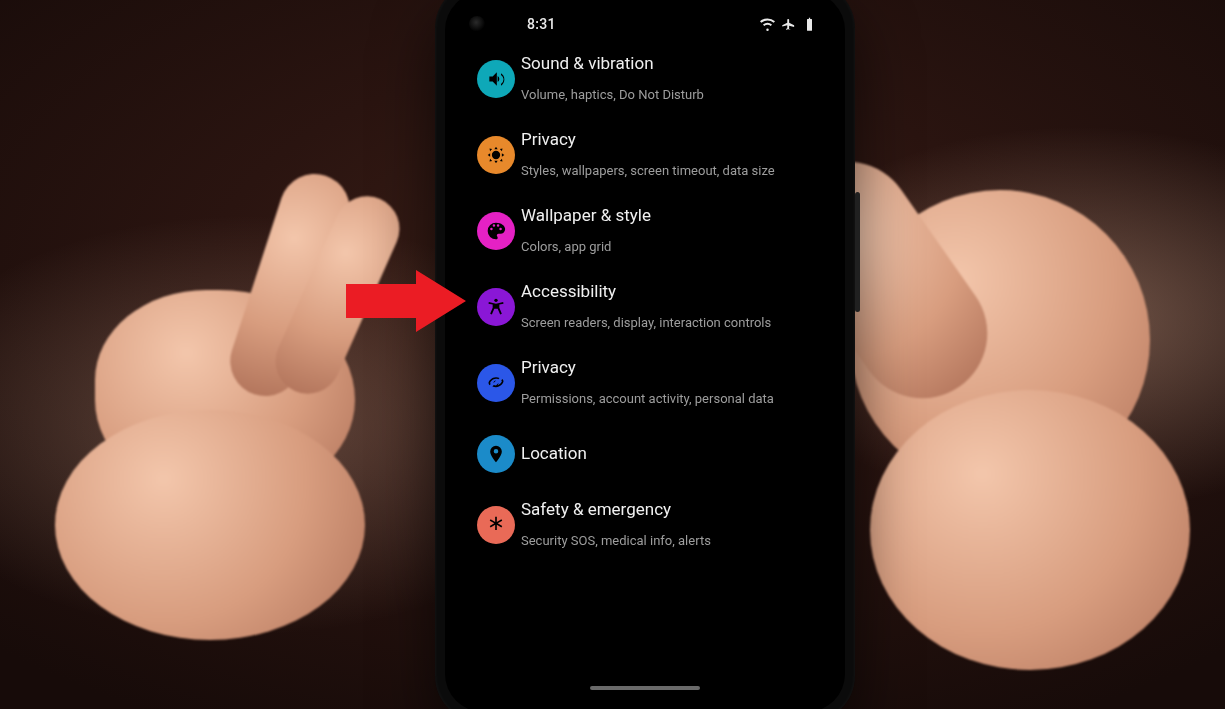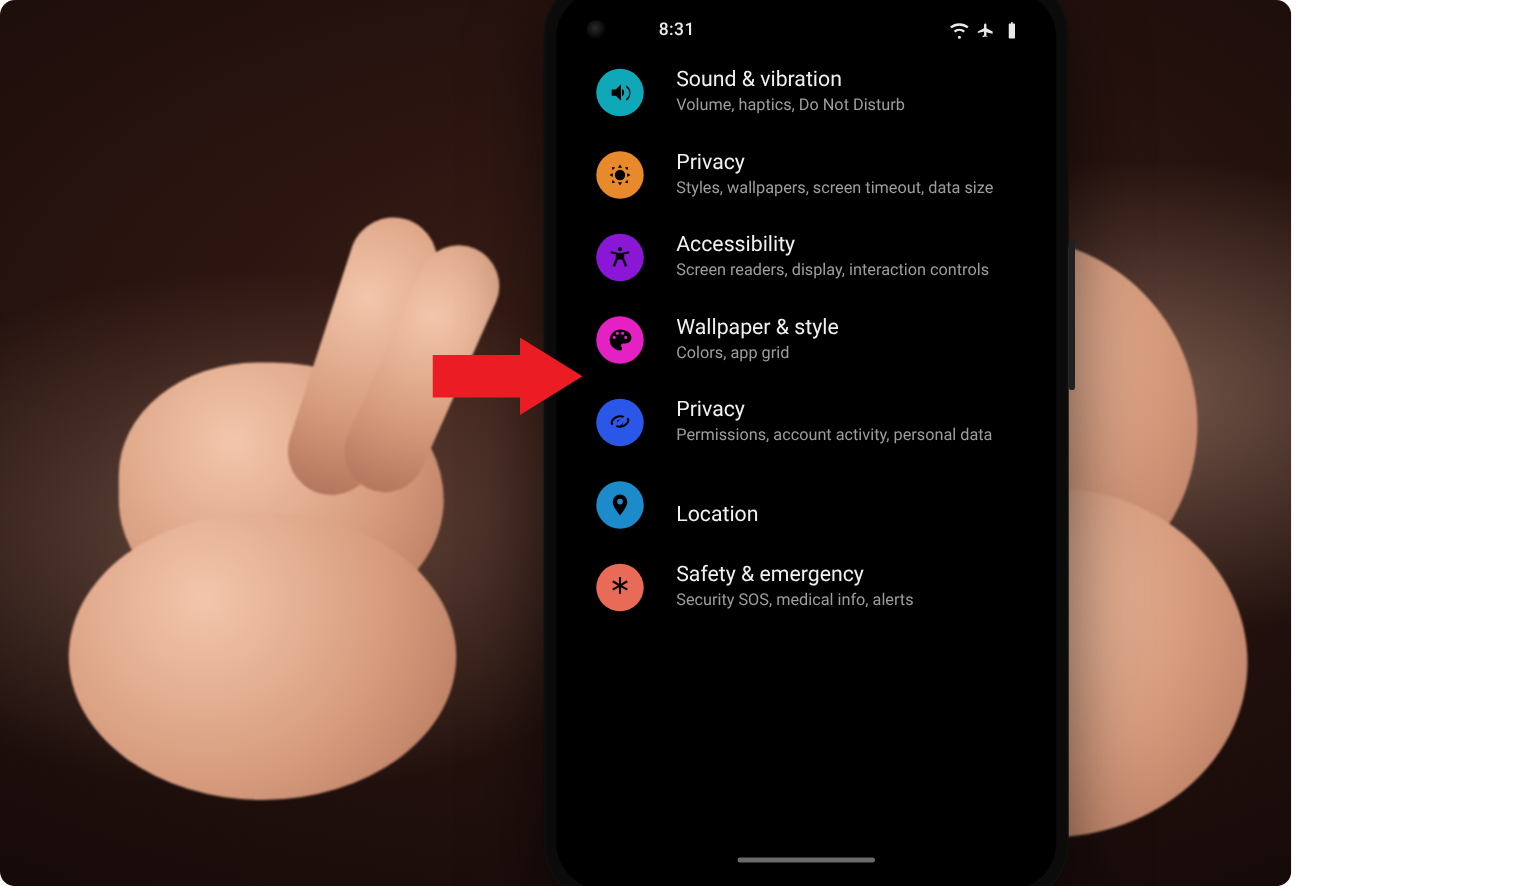--- a/index.html
+++ b/index.html
@@ -1,22 +1,21 @@
 <!DOCTYPE html>
 <html><head>
 <meta charset="utf-8">
 <style>
   html,body{margin:0;padding:0;width:1225px;height:709px;overflow:hidden;font-family:Roboto,Arial,sans-serif;}
   .scene{
-    position:relative;width:1033px;height:709px;
+    position:relative;width:1225px;height:709px;
     background:
       radial-gradient(ellipse 600px 350px at 20% 60%, rgba(255,210,180,.28), transparent 60%),
       radial-gradient(ellipse 600px 350px at 88% 45%, rgba(255,210,180,.35), transparent 55%),
       radial-gradient(ellipse 900px 500px at 50% 40%, #3c1f17 0%, #2a1410 45%, #170b09 100%);
-    border-radius: 12px;
   }
   
   .hand{position:absolute;filter:blur(1px);}
   .hand.left{left:55px;top:230px;width:380px;height:420px;}
   .hand.right{right:25px;top:70px;width:440px;height:620px;}
   .hand .blob{position:absolute;border-radius:50%;background:radial-gradient(circle at 35% 30%,#f3c6ab,#d89d7f 55%,#b1735a 100%);}
   .hand.left .b1{left:40px;top:60px;width:260px;height:210px;border-radius:45% 55% 50% 50%;}
   .hand.left .b2{left:0;top:180px;width:310px;height:230px;border-radius:50%;}
   .hand.left .f1{left:200px;top:-60px;width:70px;height:230px;border-radius:40px;transform:rotate(18deg);}
   .hand.left .f2{left:250px;top:-40px;width:65px;height:210px;border-radius:40px;transform:rotate(24deg);}
@@ -32,26 +31,26 @@
   .screen{position:absolute;left:20px;right:20px;top:22px;bottom:24px;border-radius:30px;background:#000;overflow:hidden;color:#e9e9e9;}
   .camera{position:absolute;left:34px;top:34px;width:16px;height:16px;border-radius:50%;background:radial-gradient(circle at 45% 40%,#2a2a2a,#000 70%);z-index:5;}
   .sidebtn{position:absolute;right:-5px;top:210px;width:5px;height:120px;border-radius:3px;background:#202020;}
   .statusbar{
     display:flex;align-items:center;justify-content:space-between;
     height:32px;padding:4px 18px 0 72px;font-size:14px;font-weight:500;letter-spacing:.3px;
   }
   .status-icons{display:flex;gap:6px;align-items:center;}
   .status-icons svg{width:15px;height:15px;display:block;}
   .settings-list{padding:0 18px 20px 18px;}
-  .row{display:flex;align-items:flex-end;gap:26px;padding:13px 4px;cursor:pointer}
+  .row{display:flex;align-items:center;gap:6px;padding:13px 4px;cursor:pointer}
   .ico{flex:0 0 38px;width:38px;height:38px;border-radius:50%;display:flex;align-items:center;justify-content:center;margin-top:2px;}
   .ico svg{width:20px;height:20px;display:block;}
   .txt{flex:1;min-width:0;}
   .title{font-size:17px;line-height:21px;color:#f0f0f0;}
-  .sub{font-size:13px;line-height:16px;color:#9d9d9d;margin-top:2px;}
+  .sub{font-size:13px;line-height:16px;color:#9d9d9d;margin-top:13px;}
   .navhint{position:absolute;bottom:8px;left:50%;transform:translateX(-50%);width:110px;height:4px;border-radius:3px;background:#6a6a6a;}
   
   .arrow{position:absolute;left:346px;top:270px;width:120px;height:62px;pointer-events:none;}
   .arrow svg{width:100%;height:100%;}
 </style>
 </head>
 <body>
 
 <div class="scene">
 
@@ -114,41 +113,41 @@
                 <path d="M12 7a5 5 0 100 10 5 5 0 000-10zm0-5l2 3h-4l2-3zm0 20l-2-3h4l-2 3zM2 12l3-2v4l-3-2zm20 0l-3 2v-4l3 2zM4.2 4.2l3.2.7-2.5 2.5-.7-3.2zm15.6 15.6l-3.2-.7 2.5-2.5.7 3.2zM4.2 19.8l.7-3.2 2.5 2.5-3.2.7zm15.6-15.6l-.7 3.2-2.5-2.5 3.2-.7z"></path>
               </svg>
           </div>
           <div class="txt">
             <div class="title">Privacy</div>
             <div class="sub">Styles, wallpapers, screen timeout, data size</div>
           </div>
         </div>
 
         <div class="row">
+          <div class="ico" style="background:#e521c4">
+            <svg viewBox="0 0 24 24" fill="#000">
+                <path d="M12 2a10 10 0 000 20c1.3 0 2-.9 2-2 0-.5-.2-1-.5-1.3-.3-.4-.5-.8-.5-1.3 0-1.1.9-2 2-2h2.3A5.7 5.7 0 0023 9.7C23 5.5 18.1 2 12 2zM6.5 11a1.5 1.5 0 110-3 1.5 1.5 0 010 3zm3-4a1.5 1.5 0 110-3 1.5 1.5 0 010 3zm5 0a1.5 1.5 0 110-3 1.5 1.5 0 010 3zm3 4a1.5 1.5 0 110-3 1.5 1.5 0 010 3z"></path>
+              </svg>
+          </div>
+          <div class="txt">
+            <div class="title">Wallpaper &amp; style</div>
+            <div class="sub">Colors, app grid</div>
+          </div>
+        </div>
+
+        <div class="row">
           <div class="ico" style="background:#8a17d6">
             <svg viewBox="0 0 24 24" fill="#000">
                 <circle cx="12" cy="4" r="2"></circle>
                 <path d="M21 8l-5 1v4l3 7-2 1-3-7h-4l-3 7-2-1 3-7V9L3 8l.4-2L12 8l8.6-2L21 8z"></path>
               </svg>
           </div>
           <div class="txt">
             <div class="title">Accessibility</div>
             <div class="sub">Screen readers, display, interaction controls</div>
-          </div>
-        </div>
-
-        <div class="row">
-          <div class="ico" style="background:#e521c4">
-            <svg viewBox="0 0 24 24" fill="#000">
-                <path d="M12 2a10 10 0 000 20c1.3 0 2-.9 2-2 0-.5-.2-1-.5-1.3-.3-.4-.5-.8-.5-1.3 0-1.1.9-2 2-2h2.3A5.7 5.7 0 0023 9.7C23 5.5 18.1 2 12 2zM6.5 11a1.5 1.5 0 110-3 1.5 1.5 0 010 3zm3-4a1.5 1.5 0 110-3 1.5 1.5 0 010 3zm5 0a1.5 1.5 0 110-3 1.5 1.5 0 010 3zm3 4a1.5 1.5 0 110-3 1.5 1.5 0 010 3z"></path>
-              </svg>
-          </div>
-          <div class="txt">
-            <div class="title">Wallpaper &amp; style</div>
-            <div class="sub">Colors, app grid</div>
           </div>
         </div>
 
 
         <div class="row">
           <div class="ico" style="background:#2b57e8">
             <svg viewBox="0 0 24 24" fill="#000">
                 <path d="M12 5c-5 0-9 4.5-9 7 0 .8.4 1.8 1.2 2.8l1.5-1.5C5.2 12.6 5 12.2 5 12c0-1.2 2.9-5 7-5 1 0 1.9.2 2.7.5l1.6-1.6A10.5 10.5 0 0012 5zm7.8 2.2l-1.5 1.5c.5.7.7 1.1.7 1.3 0 1.2-2.9 5-7 5-1 0-1.9-.2-2.7-.5l-1.6 1.6c1.3.6 2.8.9 4.3.9 5 0 9-4.5 9-7 0-.8-.4-1.8-1.2-2.8zM12 9a3 3 0 00-3 3l3-3zm0 6a3 3 0 003-3l-3 3z"></path>
               </svg>
           </div>

